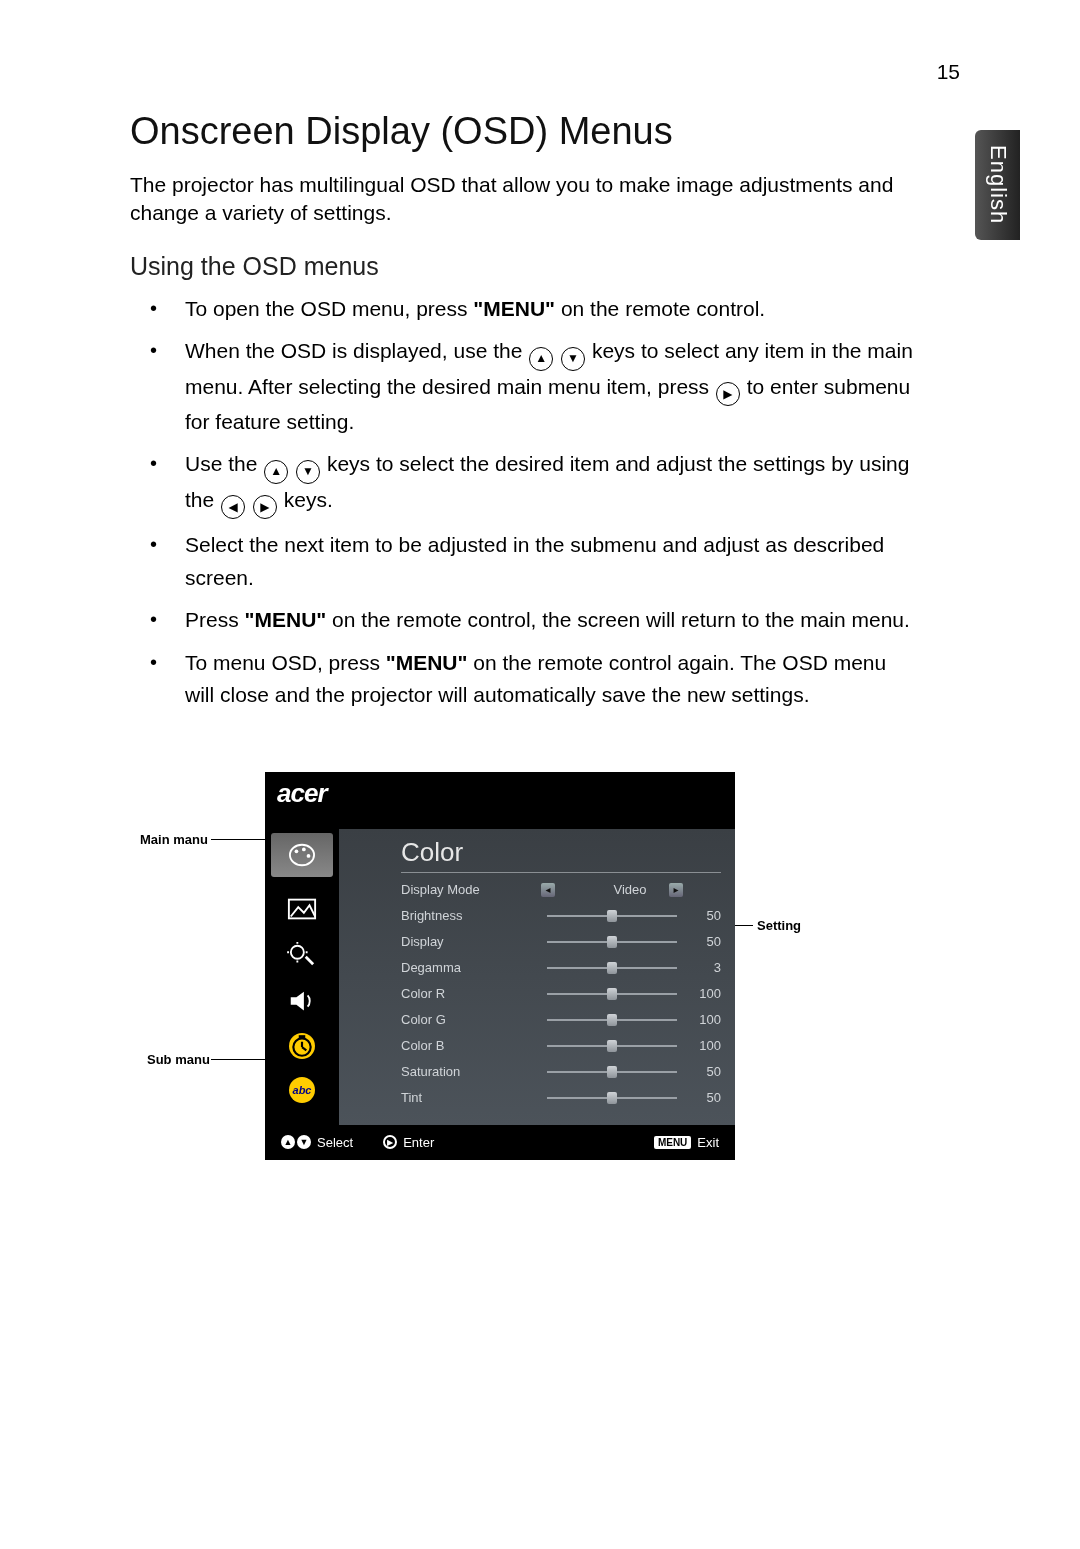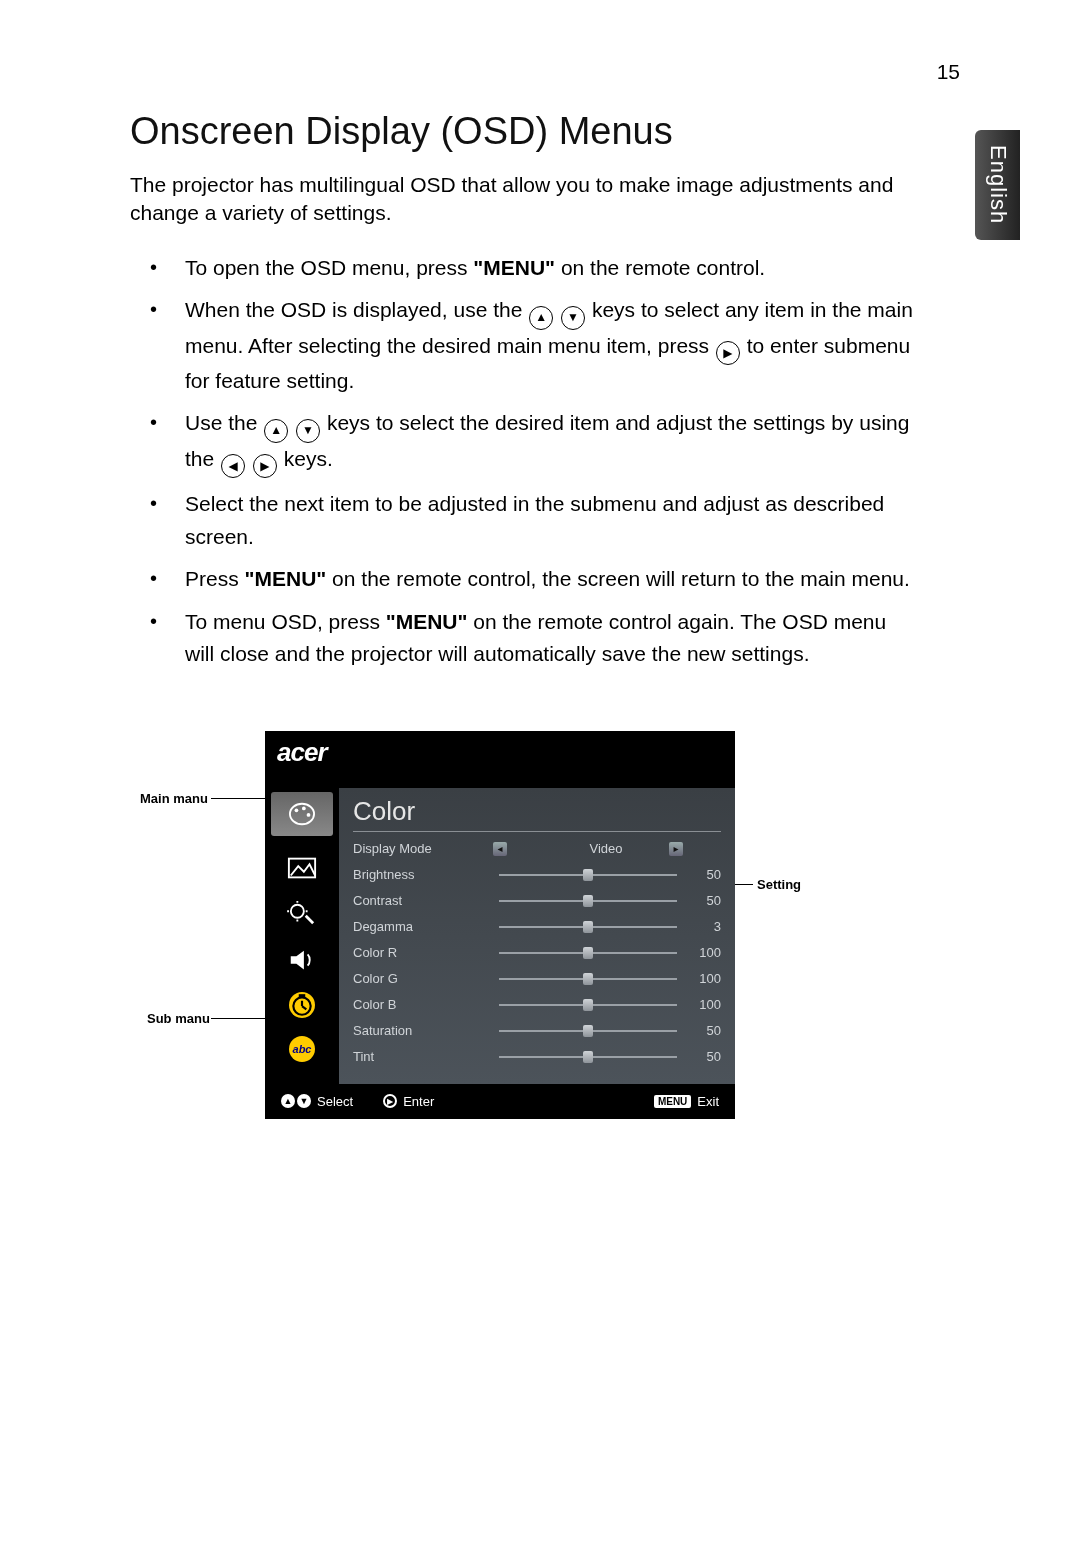--- a/index.html
+++ b/index.html
@@ -136,20 +136,21 @@
   }
   .side-icon {
     width: 34px; height: 28px;
     display:flex;align-items:center;justify-content:center;
     color:#fff;
   }
   .side-icon svg { width: 30px; height: 26px; }
   .osd-main {
     flex: 1;
     padding: 8px 14px 14px 14px;
+    margin-left: 48px;
   }
   .osd-title {
     color: #e6e6e6;
     font-size: 26px;
     font-weight: 400;
     border-bottom: 1px solid #8a8f94;
     padding-bottom: 4px;
     margin-bottom: 4px;
   }
   .osd-row {
@@ -229,20 +230,21 @@
 
 <div class="page">
   <div class="page-number">15</div>
   <div class="lang-tab">
       <span>English</span>
     </div>
 
   <h1>Onscreen Display (OSD) Menus</h1>
   <p class="intro">The projector has multilingual OSD that allow you to make image adjustments and change a variety of settings.</p>
 
+  <h2>Using the OSD menus</h2>
 
   <ul class="bullets">
     <li>
       <span>To open the OSD menu, press </span><b>"MENU"</b><span> on the remote control.</span>
     </li>
     <li>
       <span>When the OSD is displayed, use the </span>
       <span class="keyicon">▲</span>
       <span class="keyicon">▼</span>
       <span> keys to select any item in the main menu. After selecting the desired main menu item, press </span>
@@ -337,21 +339,21 @@
               <div class="osd-row">
                 <div class="lbl">Brightness</div>
                 <div class="ctrl">
                   <div class="slider-track">
                     <div class="slider-thumb" style="left: 50%;"></div>
                   </div>
                 </div>
                 <div class="val">50</div>
               </div>
               <div class="osd-row">
-                <div class="lbl">Contrast</div>
+                <div class="lbl">Display</div>
                 <div class="ctrl">
                   <div class="slider-track">
                     <div class="slider-thumb" style="left: 50%;"></div>
                   </div>
                 </div>
                 <div class="val">50</div>
               </div>
               <div class="osd-row">
                 <div class="lbl">Degamma</div>
                 <div class="ctrl">

